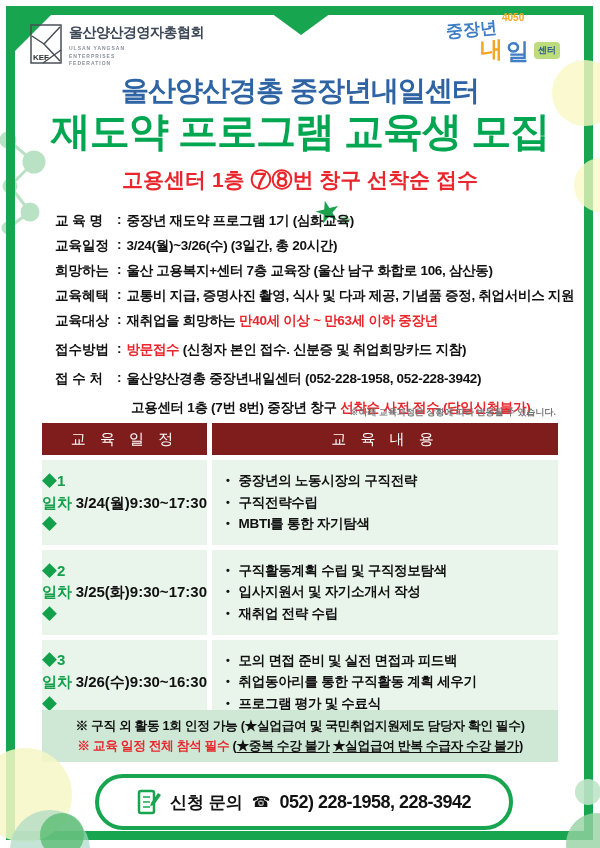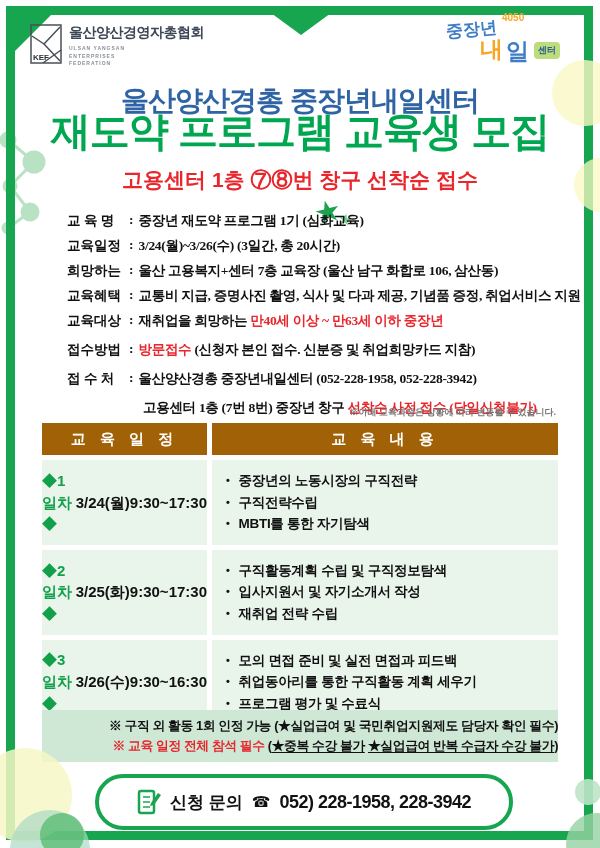--- a/index.html
+++ b/index.html
@@ -28,53 +28,53 @@
   .kef-text .org{font-size:14px;font-weight:800;color:#3c4655;letter-spacing:-0.5px;}
   .kef-text .en{font-size:5px;color:#8a8f98;letter-spacing:1px;line-height:1.5;margin-top:3px;font-weight:700;}
   .clogo{position:absolute;right:26px;top:12px;width:128px;height:58px;z-index:5;}
   .clogo .w1{position:absolute;left:0;top:6px;font-size:17px;font-weight:800;color:#3f7ec5;transform:rotate(-5deg);}
   .clogo .w2{position:absolute;left:56px;top:0;font-size:10px;font-weight:800;color:#f5a623;}
   .clogo .w3{position:absolute;left:34px;top:22px;font-size:23px;font-weight:800;color:#f5a623;}
   .clogo .w4{position:absolute;left:60px;top:24px;font-size:23px;font-weight:800;color:#3f7ec5;}
   .clogo .w5{position:absolute;left:88px;top:30px;font-size:9px;font-weight:800;color:#2b5d8c;
              background:#bcdc7e;border-radius:4px;padding:2px 4px;}
   
-  .t1{position:absolute;left:0;right:0;top:82px;text-align:center;font-size:28px;font-weight:800;
+  .t1{position:absolute;left:0;right:0;top:72px;text-align:center;font-size:28px;font-weight:800;
       color:#2e63a4;letter-spacing:-1px;z-index:5;}
   .t2{position:absolute;left:0;right:0;top:104px;text-align:center;font-size:40px;font-weight:800;
       color:#00a650;letter-spacing:-1px;z-index:5;}
   .t3{position:absolute;left:0;right:0;top:166px;text-align:center;font-size:21px;font-weight:800;
       color:#e8262c;z-index:5;}
   
-  .details{position:absolute;left:67px;top:212px;width:508px;z-index:5;font-family:Liberation Serif, serif;}
+  .details{position:absolute;left:55px;top:212px;width:508px;z-index:5;}
   .drow{display:flex;font-size:13.5px;font-weight:700;margin-bottom:7px;white-space:nowrap;}
   .drow.big{margin-bottom:11px;}
   .dlabel{width:62px;font-weight:800;flex:none;}
   .dcolon{margin:0 5px 0 0;font-weight:800;}
   .dval{letter-spacing:-0.3px;}
   .red{color:#e8262c;font-weight:800;}
   .indent2{margin-left:76px;}
   .gap-top{margin-top:5px;}
   
   .tnote{position:absolute;right:44px;top:406px;font-size:9px;color:#777;font-weight:600;z-index:5;}
   .sched{position:absolute;left:42px;top:423px;width:516px;z-index:5;}
   .tgrid{display:grid;grid-template-columns:165px 1fr;gap:5px;margin-bottom:5px;}
-  .th{background:#a16207;color:#fff;font-size:15px;font-weight:700;letter-spacing:5px;
+  .th{background:#7f1d1d;color:#fff;font-size:15px;font-weight:400;letter-spacing:5px;
       text-align:center;padding:7px 0 6px;}
   .cell{background:#e9f4eb;}
   .day-cell{display:flex;flex-direction:row;justify-content:center;align-items:center;
             font-size:15px;font-weight:800;line-height:1.45;min-height:78px;}
   .day{color:#13a04b;}
   .content-cell{display:flex;flex-direction:column;justify-content:center;padding:10px 21px 10px 14px;}
   .content-cell ul{margin:0;padding:0;list-style:none;}
   .content-cell li{font-size:13.5px;font-weight:700;line-height:1.6;letter-spacing:-0.3px;}
   .content-cell li::before{content:"•";font-size:11px;margin-right:9px;position:relative;top:-1px;}
   
   .notice{position:absolute;left:42px;top:710px;width:516px;height:52px;background:#cfe8d6;z-index:5;
-          display:flex;flex-direction:column;justify-content:center;align-items:flex-end;
+          display:flex;flex-direction:column;justify-content:center;align-items:center;
           font-size:12.8px;font-weight:800;line-height:1.6;letter-spacing:-0.4px;}
   .u{text-decoration:underline;text-underline-offset:2px;}
   
   .contact{position:absolute;left:95px;top:774px;width:410px;height:48px;background:#fff;z-index:5;
            border:4px solid #17a64f;border-radius:30px;display:flex;align-items:center;justify-content:center;gap:9px;}
   .contact .lbl{font-size:17px;font-weight:800;}
   .contact .tel{font-size:15px;}
   .contact .num{font-size:18px;font-weight:800;letter-spacing:-0.5px;}
 </style>
 </head>

